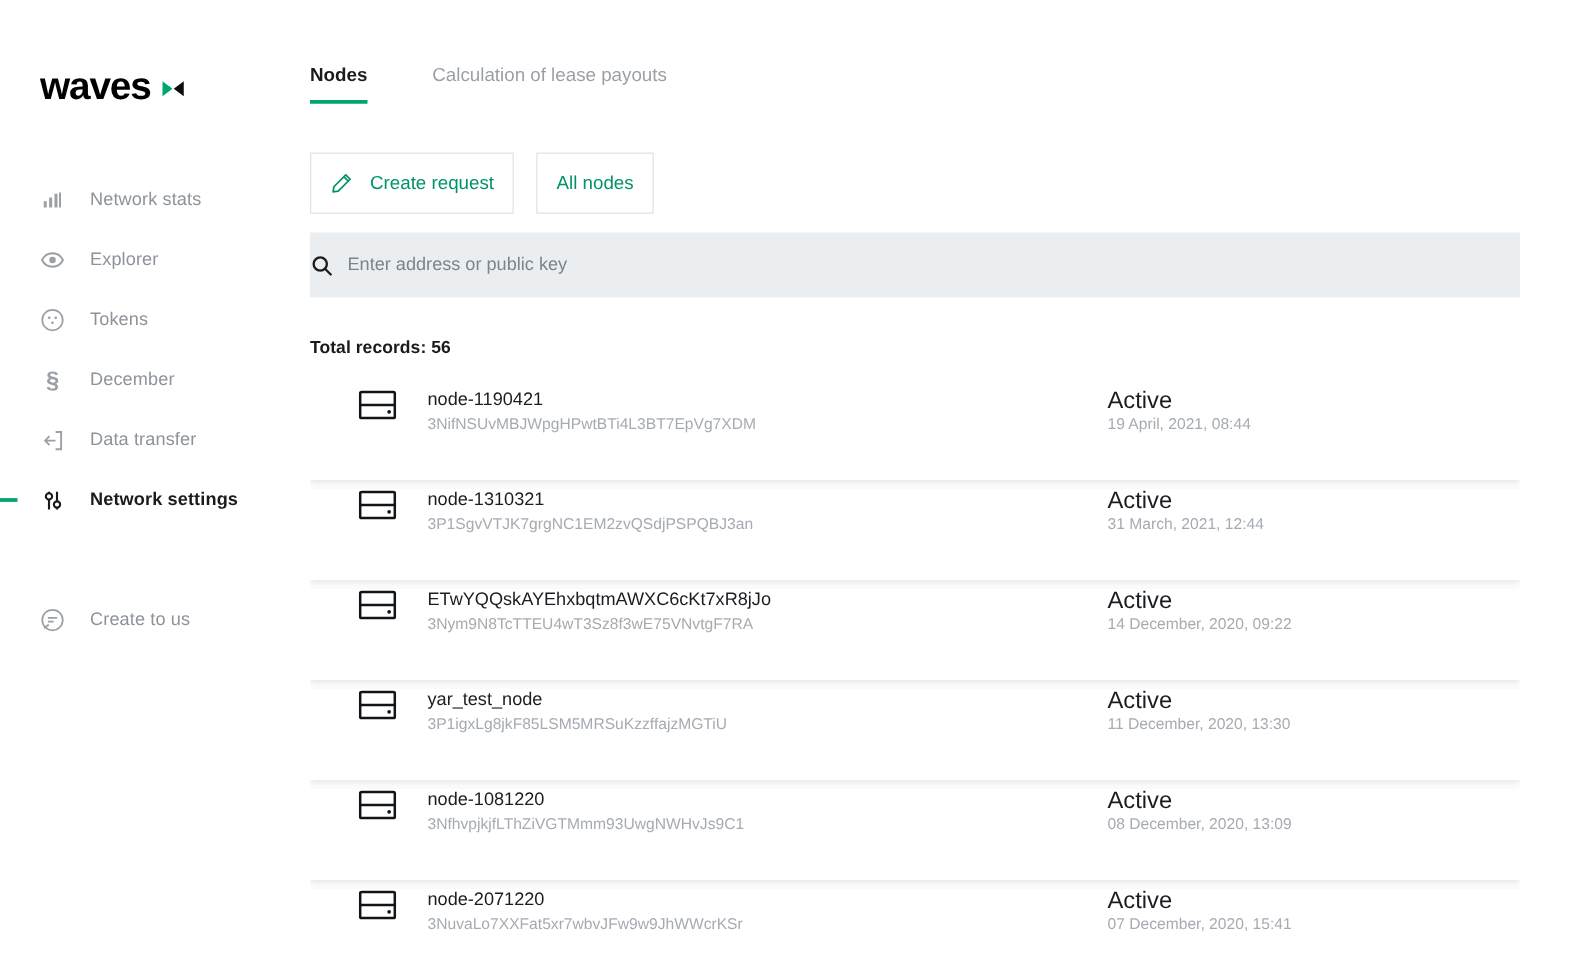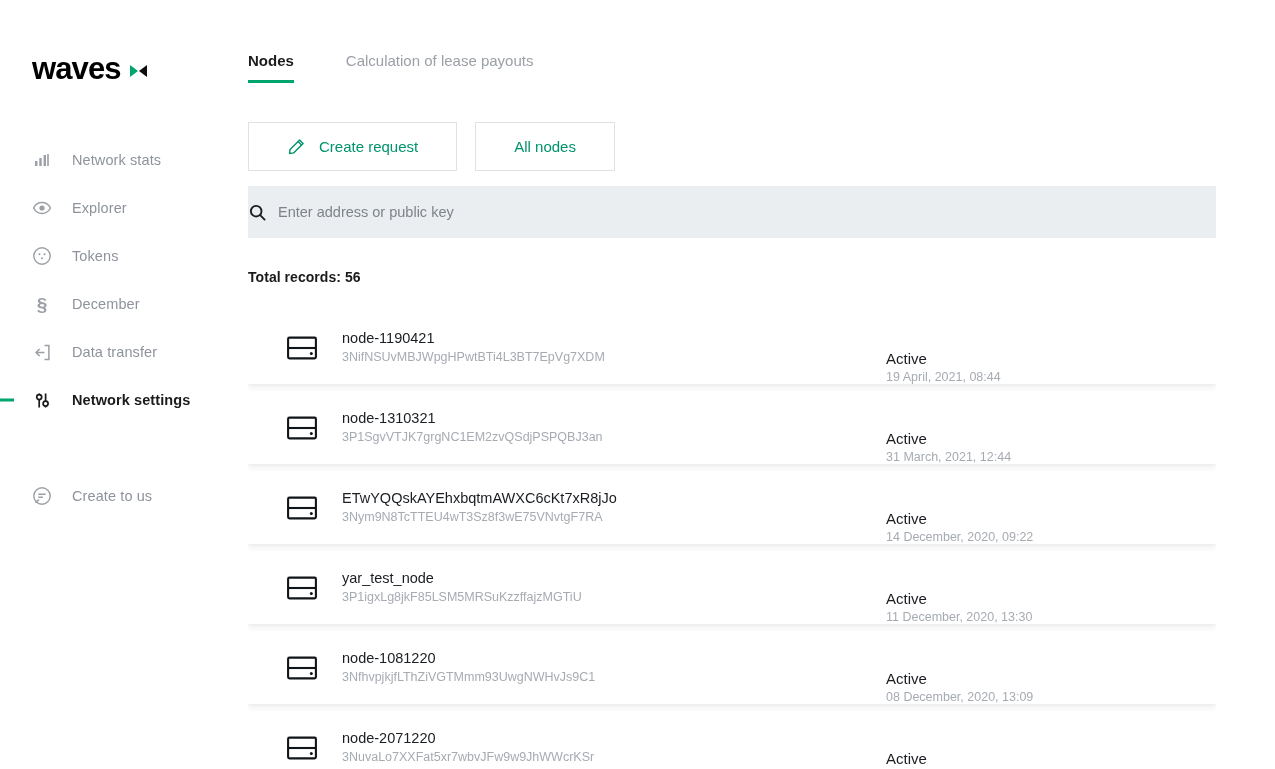--- a/index.html
+++ b/index.html
@@ -132,21 +132,21 @@
     display: flex;
     align-items: center;
     justify-content: center;
     height: 49px;
     border: 1px solid #dfe3e6;
     background: #ffffff;
     color: #00936b;
     font-size: 15px;
     font-family: "Liberation Sans", sans-serif;
     cursor: pointer;
-    padding: 0 38px;
+    padding: 0 15px;
     white-space: nowrap;
   }
   .btn .btn-icon {
     width: 18px; height: 18px;
     margin-right: 14px;
     display: flex; align-items: center; justify-content: center;
     color: #00936b;
     flex: none;
   }
 
@@ -196,21 +196,21 @@
     overflow: hidden;
   }
   .row {
     position: relative;
     width: 968px;
     height: 73px;
     background: #ffffff;
     box-shadow: 0 2px 5px rgba(16,24,40,0.10);
     margin-bottom: 7px;
     display: flex;
-    align-items: center;
+    align-items: flex-start;
     cursor: pointer;
   }
   .row .row-icon {
     width: 32px; height: 26px;
     margin-left: 38px;
     flex: none;
     display: flex; align-items: center; justify-content: center;
     color: #111418;
   }
   .row .row-info {
@@ -230,24 +230,23 @@
     line-height: 17px;
     margin-top: 1px;
     white-space: nowrap;
   }
   .row .row-status {
     width: 330px;
     flex: none;
     padding-right: 20px;
   }
   .row .status-label {
-    font-size: 15px;
+    font-size: 19px;
     color: #1a1d21;
     line-height: 19px;
-    margin-top: 40px;
   }
   .row .status-date {
     font-size: 12.5px;
     color: #a6abb2;
     line-height: 17px;
     margin-top: 1px;
   }
 </style>
 </head>
 <body>

